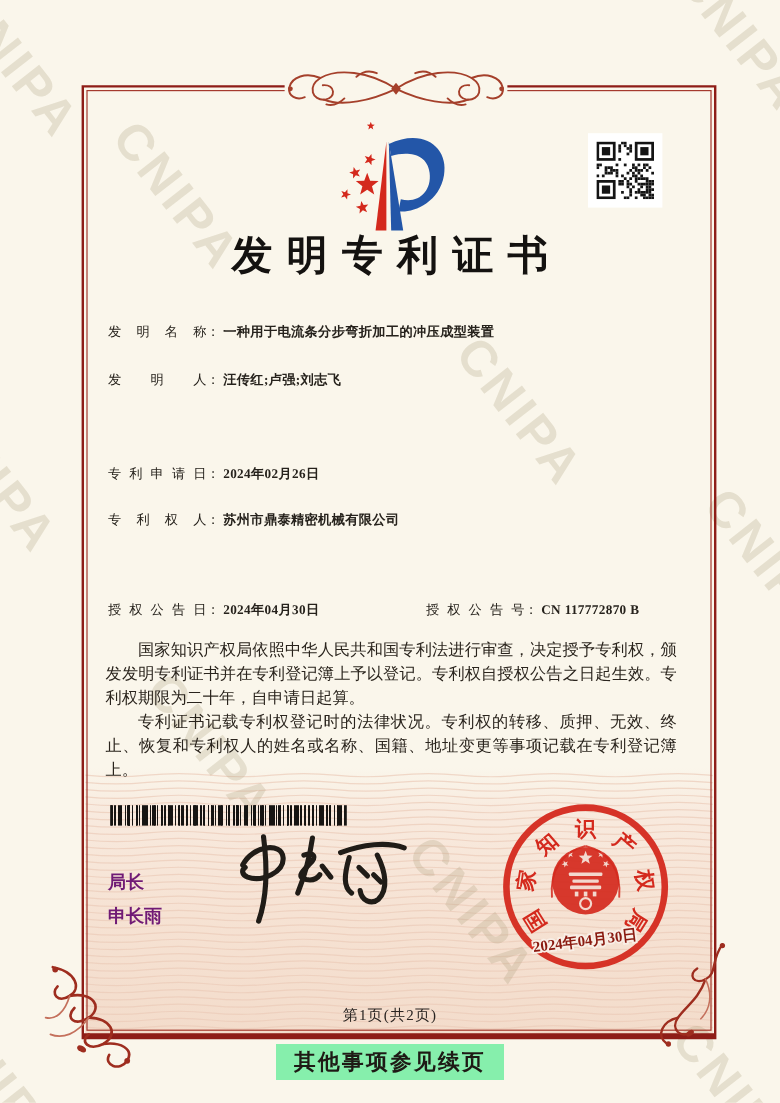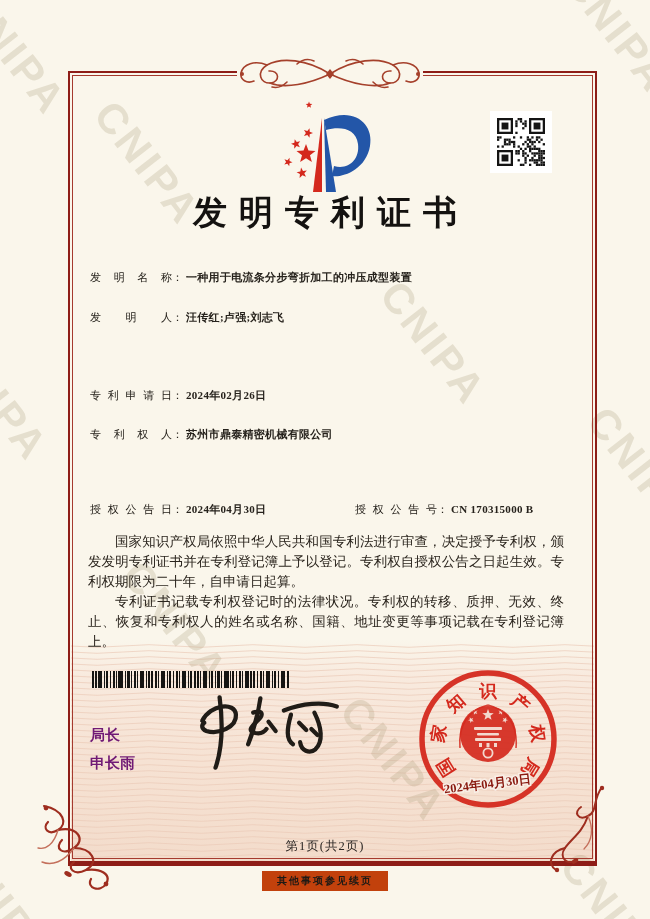--- a/index.html
+++ b/index.html
@@ -71,22 +71,22 @@
   .dir-title{top:726px}
   .dir-name{top:754px}
   .sig{position:absolute;left:188px;top:686px}
   .seal{position:absolute;left:415px;top:664px;z-index:4;mix-blend-mode:multiply}
   .page-info{
     position:absolute;left:0;right:0;top:838px;text-align:center;
     font-size:12.5px;letter-spacing:1px;color:#2A2522;font-family:Liberation Serif, serif;
   }
   .foot-wrap{position:absolute;left:0;right:0;top:870px;text-align:center}
   .foot-note{
-    display:inline-block;background:#c2410c;padding:3px 15px;
-    font-size:10px;font-weight:700;letter-spacing:2px;color:#1E1A15;font-family:Liberation Mono, monospace;
+    display:inline-block;background:#86efac;padding:3px 15px;
+    font-size:18px;font-weight:700;letter-spacing:2px;color:#1E1A15;font-family:Liberation Mono, monospace;
   }
 </style>
 </head>
 <body>
 
 <span class="wm wm1">CNIPA</span>
 <span class="wm wm2">CNIPA</span>
 <span class="wm wm3">CNIPA</span>
 <span class="wm wm4">CNIPA</span>
 <span class="wm wm5">CNIPA</span>
@@ -340,21 +340,21 @@
   </div>
   <div class="frow r3">
     <span class="flabel">专利申请日</span><span class="fcolon">：</span><span class="fval">2024年02月26日</span>
   </div>
   <div class="frow r4">
     <span class="flabel">专利权人</span><span class="fcolon">：</span><span class="fval">苏州市鼎泰精密机械有限公司</span>
   </div>
   <div class="frow r6">
     <span class="flabel">授权公告日</span><span class="fcolon">：</span><span class="fval">2024年04月30日</span>
     <span class="frow-r">
-      <span class="flabel">授权公告号</span><span class="fcolon">：</span><span class="fval">CN 170315000 B</span>
+      <span class="flabel">授权公告号</span><span class="fcolon">：</span><span class="fval">CN 117772870 B</span>
     </span>
   </div>
 
   <div class="body-text">
     <p>国家知识产权局依照中华人民共和国专利法进行审查，决定授予专利权，颁发发明专利证书并在专利登记簿上予以登记。专利权自授权公告之日起生效。专利权期限为二十年，自申请日起算。</p>
     <p>专利证书记载专利权登记时的法律状况。专利权的转移、质押、无效、终止、恢复和专利权人的姓名或名称、国籍、地址变更等事项记载在专利登记簿上。</p>
   </div>
 
   <div class="barcode"></div>
 

